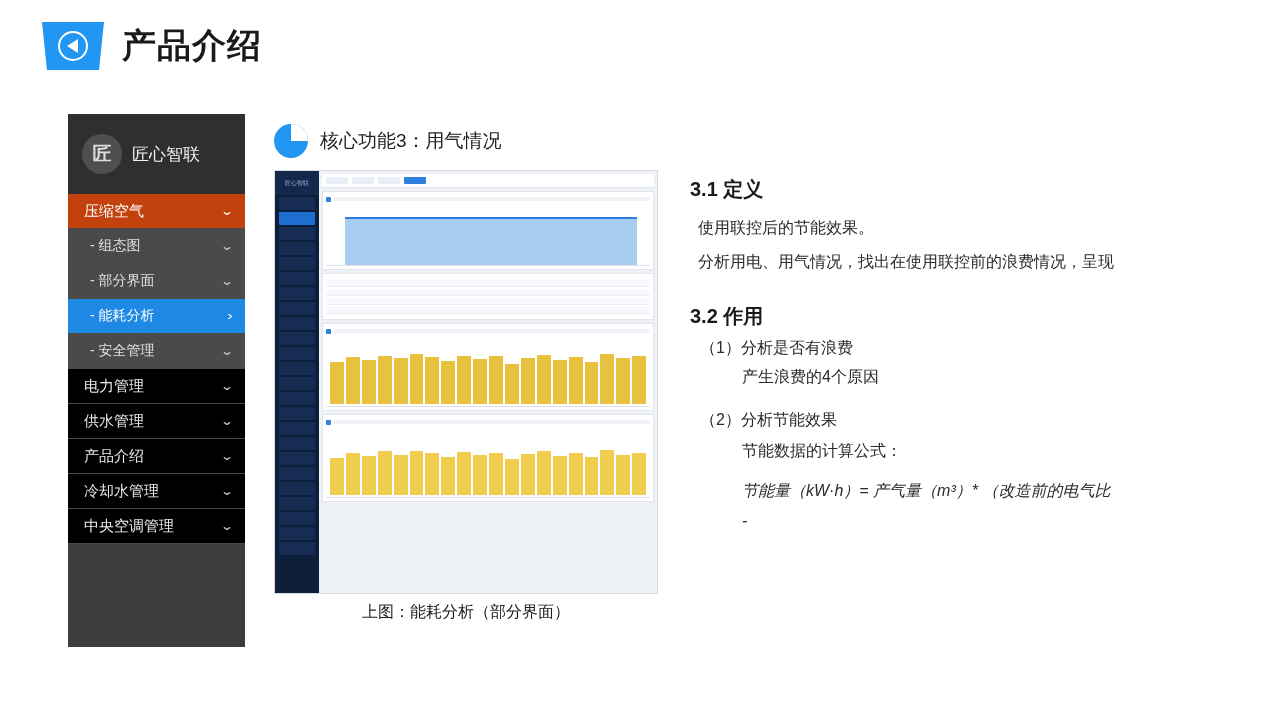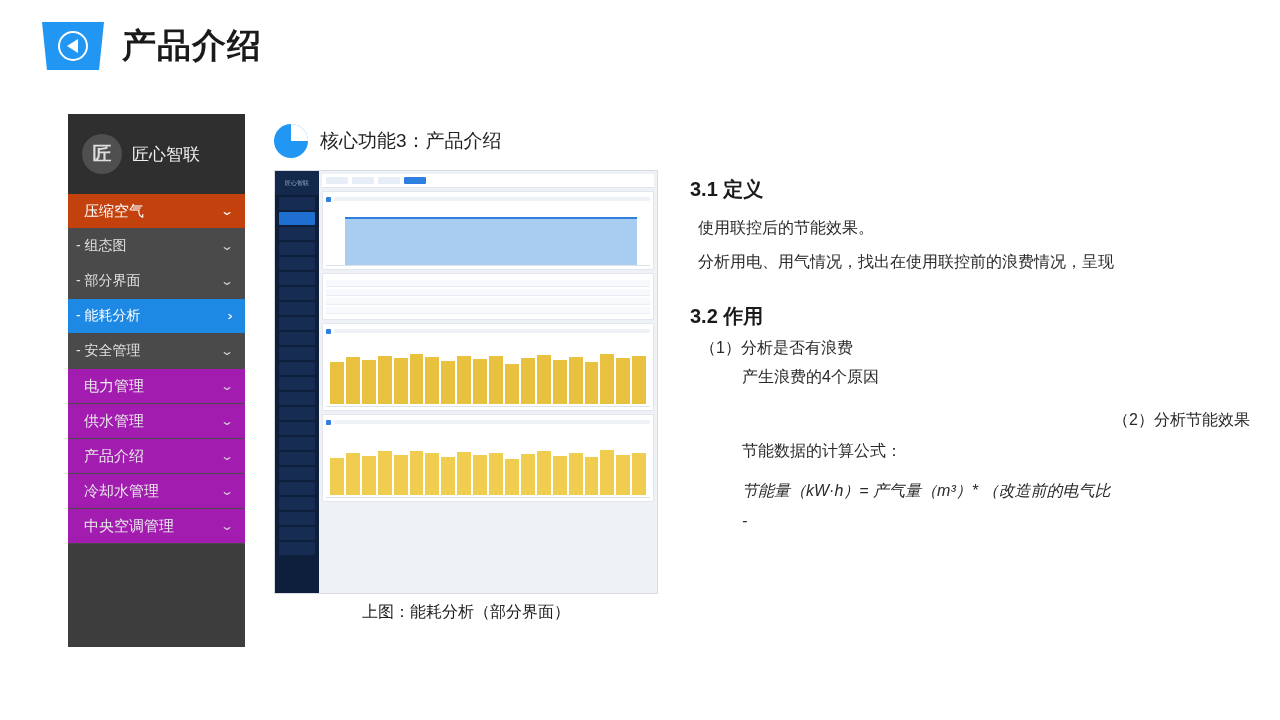--- a/index.html
+++ b/index.html
@@ -63,23 +63,23 @@
   }
   .brand-text { color: #f0f0f0; font-size: 17px; margin-left: 10px; }
 
   .nav-item {
     height: 35px;
     display: flex; align-items: center; justify-content: space-between;
     padding: 0 13px 0 16px;
     color: #e9e9e9;
     font-size: 15px;
     border-bottom: 1px solid #4a4a4a;
-    background: #a21caf;
-  }
-  .nav-item.sub { background: #4a4a4a; font-size: 14px; padding-left: 8px; color: #e0e0e0; }
+    background: #000000;
+  }
+  .nav-item.sub { background: #4a4a4a; font-size: 14px; padding-left: 22px; color: #e0e0e0; }
   .nav-item.active { background: #c2410c; color: #fff; }
   .nav-item.sub.active { background: #1e88e5; }
   .chev { font-size: 12px; color: #cfcfcf; transform: scaleX(1.4); }
   .nav-item.active .chev { color: #fff; }
 
   
   .center-head {
     position: absolute; left: 274px; top: 124px;
     display: flex; align-items: center;
   }
@@ -149,21 +149,21 @@
   .h-sec2 { font-size: 20px; font-weight: bold; color: #1a1a1a; margin: 26px 0 8px 0; }
   .li1 { font-size: 16px; color: #2a2a2a; margin: 6px 0 0 10px; }
   .li2 { font-size: 16px; color: #2a2a2a; margin: 8px 0 0 52px; }
   .tagrow { display: flex; align-items: center; margin: 12px 0 0 50px; }
   .tag { font-size: 16px; color: #2a2a2a; padding: 0 12px; }
   .tag.sep { border-right: 1px solid #9a9a9a; }
   .tag.primary {
     background: #1a73e8; color: #fff;
     padding: 9px 14px; border-radius: 2px; margin-left: 8px;
   }
-  .li3 { font-size: 16px; color: #2a2a2a; margin: 22px 0 0 10px; text-align: right; }
+  .li3 { font-size: 16px; color: #2a2a2a; margin: 22px 0 0 10px; }
   .li4 { font-size: 16px; color: #2a2a2a; margin: 10px 0 0 52px; }
   .formula { font-size: 16px; color: #2a2a2a; margin: 14px 0 0 52px; line-height: 30px; font-style: italic; }
   .formula2 { font-size: 16px; color: #2a2a2a; margin: 0 0 0 215px; }
 </style>
 </head>
 <body>
 
 <div class="slide">
 
   <div class="header">
@@ -218,21 +218,21 @@
       <span class="chev">⌄</span>
     </div>
     <div class="nav-item">
       <span>中央空调管理</span>
       <span class="chev">⌄</span>
     </div>
   </div>
 
   <div class="center-head">
     <div class="pie-icon"></div>
-    <div class="center-title">核心功能3：产品介绍</div>
+    <div class="center-title">核心功能3：用气情况</div>
   </div>
 
   <div class="screenshot">
     <div class="ss-side">
       <div class="ss-side-logo">匠心智联</div>
       <div class="ss-side-item"></div>
       <div class="ss-side-item on"></div>
       <div class="ss-side-item"></div>
       <div class="ss-side-item"></div>
       <div class="ss-side-item"></div>

